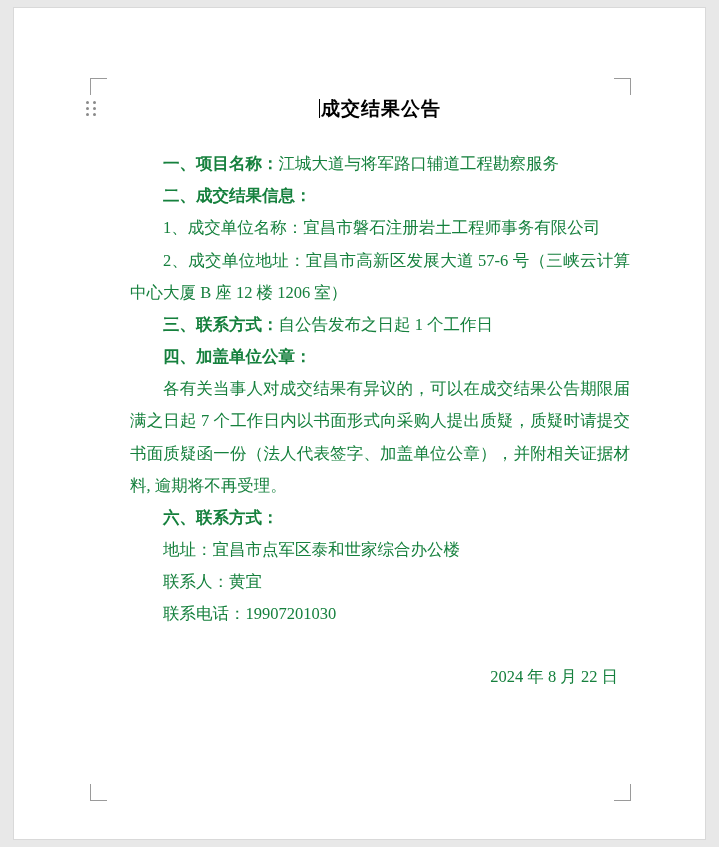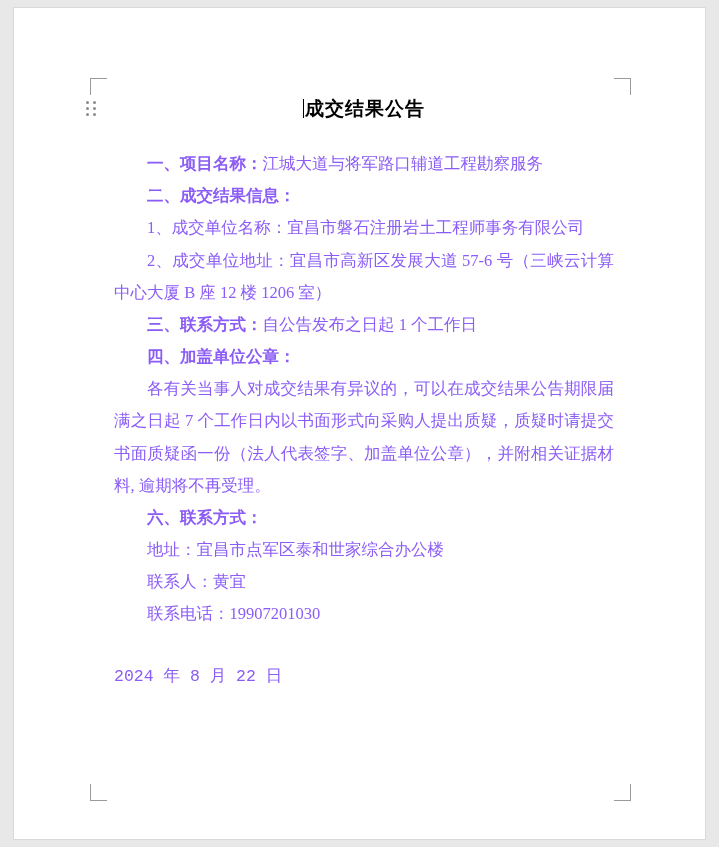--- a/index.html
+++ b/index.html
@@ -50,21 +50,21 @@
   .drag-handle i {
     display: block;
     width: 3px;
     height: 3px;
     background: #8a8a8a;
     border-radius: 50%;
   }
 
   .content {
     position: absolute;
-    left: 100px;
+    left: 116px;
     top: 74px;
     width: 500px;
   }
 
   .doc-title {
     text-align: center;
     font-size: 19px;
     font-weight: bold;
     letter-spacing: 1px;
     margin: 14px 0 0 0;
@@ -76,21 +76,21 @@
     height: 19px;
     background: #000;
     vertical-align: -3px;
     margin-right: 1px;
   }
 
   .body-block {
     margin-top: 26px;
     font-size: 16.5px;
     line-height: 1.95;
-    color: #8b5cf6;
+    color: #15803d;
   }
   .p {
     margin: 0;
     text-align: justify;
   }
   .lvl1 {
     font-weight: bold;
   }
   .lvl1 .rest {
     font-weight: normal;
@@ -106,23 +106,23 @@
   }
   .para-just {
     text-align: justify;
     text-justify: inter-ideograph;
   }
   .contact-line {
     text-indent: 33px;
   }
   .date-line {
     margin-top: 30px;
+    text-align: right;
     padding-right: 12px;
     font-size: 16.5px;
-    font-family: Liberation Mono, monospace;
   }
 </style>
 </head>
 <body>
 
 <div class="page">
 
   <div class="mark tl"></div>
   <div class="mark tr"></div>
   <div class="mark bl"></div>

